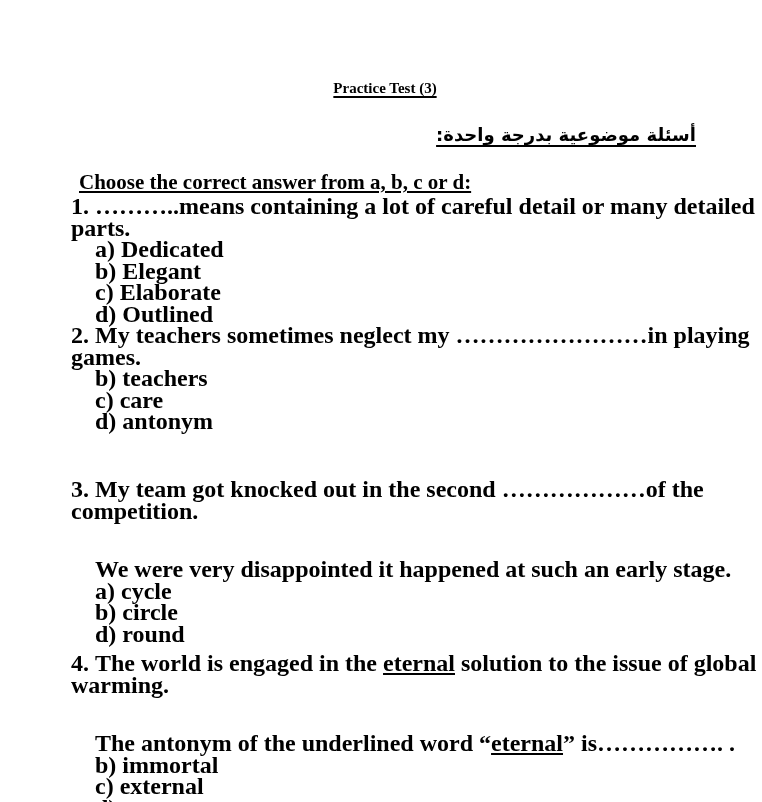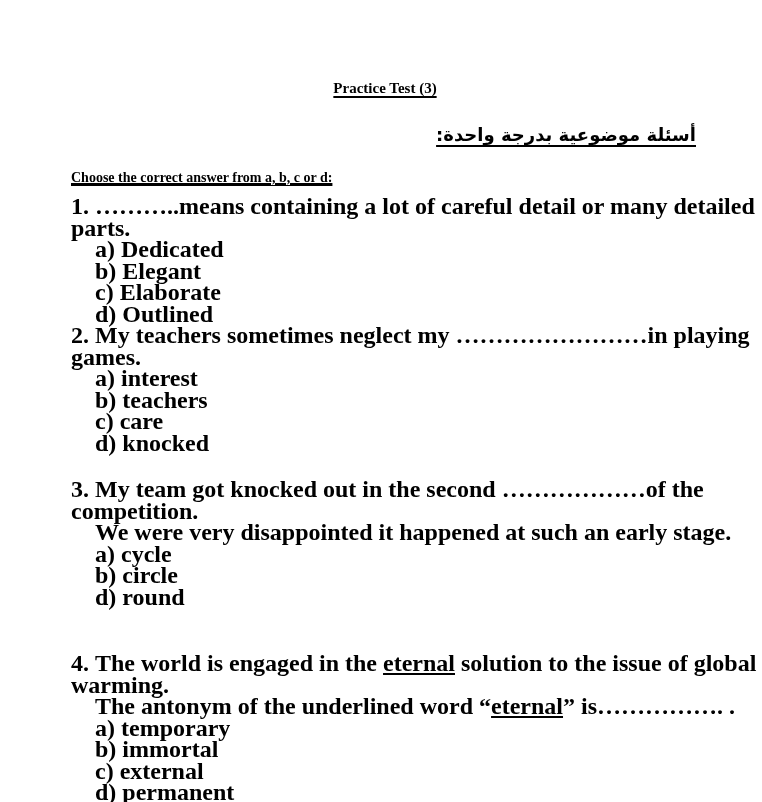--- a/index.html
+++ b/index.html
@@ -4,25 +4,25 @@
 <style>
   html, body { margin: 0; padding: 0; background: #ffffff; }
   body { width: 762px; height: 802px; position: relative; overflow: hidden;
          font-family: "Liberation Serif", "DejaVu Serif", serif; color: #000; }
   .title { position: absolute; left: 4px; width: 762px; top: 80px; text-align: center;
            font-size: 15px; font-weight: bold; }
   .title span { text-decoration: underline; text-decoration-thickness: 2px; text-underline-offset: 3px; }
   .arabic { position: absolute; right: 66px; top: 124px; font-family: "DejaVu Sans", sans-serif;
             font-size: 18px; font-weight: bold; direction: rtl; margin-left: 15px; }
   .arabic span { text-decoration: underline; text-decoration-thickness: 2px; text-underline-offset: 4px; }
-  .instr { position: absolute; left: 71px; top: 170px; font-size: 14px; font-weight: bold; text-decoration: underline; }
+  .instr { position: absolute; left: 79px; top: 170px; font-size: 21px; font-weight: bold; }
   .instr span { text-decoration: underline; text-decoration-thickness: 2px; text-underline-offset: 2px; }
   .q { position: absolute; left: 71px; font-size: 24px; font-weight: bold; line-height: 21.5px; }
   .q .num { display: inline-block; width: 24px; }
-  .q .cont { padding-left: 24px; }
+  .q .cont { padding-left: 24px; margin-top: 37px; }
   .q .opt { padding-left: 24px; }
   .u { text-decoration: underline; text-underline-offset: 2px; }
 </style>
 </head>
 <body>
 
 <div class="title">
   <span>Practice Test (3)</span>
 </div>
 
@@ -37,34 +37,32 @@
 <div class="q" style="top:196px;">
   <div><span class="num">1.</span><span>………..means containing a lot of careful detail or many detailed parts.</span></div>
   <div class="opt">a) Dedicated</div>
   <div class="opt">b) Elegant</div>
   <div class="opt">c) Elaborate</div>
   <div class="opt">d) Outlined</div>
 </div>
 
 <div class="q" style="top:325px;">
   <div><span class="num">2.</span><span>My teachers sometimes neglect my ……………………in playing games.</span></div>
-  <div class="opt">a) interest</div>
   <div class="opt">b) teachers</div>
   <div class="opt">c) care</div>
-  <div class="opt">d) knocked</div>
+  <div class="opt">d) antonym</div>
 </div>
 
 <div class="q" style="top:479px;">
   <div><span class="num">3.</span><span>My team got knocked out in the second ………………of the competition.</span></div>
   <div class="cont">We were very disappointed it happened at such an early stage.</div>
   <div class="opt">a) cycle</div>
   <div class="opt">b) circle</div>
   <div class="opt">d) round</div>
 </div>
 
 <div class="q" style="top:653px;">
   <div><span class="num">4.</span><span>The world is engaged in the </span><span class="u">eternal</span><span> solution to the issue of global warming.</span></div>
   <div class="cont"><span>The antonym of the underlined word “</span><span class="u">eternal</span><span>” is……………. .</span></div>
-  <div class="opt">a) temporary</div>
   <div class="opt">b) immortal</div>
   <div class="opt">c) external</div>
   <div class="opt">d) permanent</div>
 </div>
 
 </body></html>

